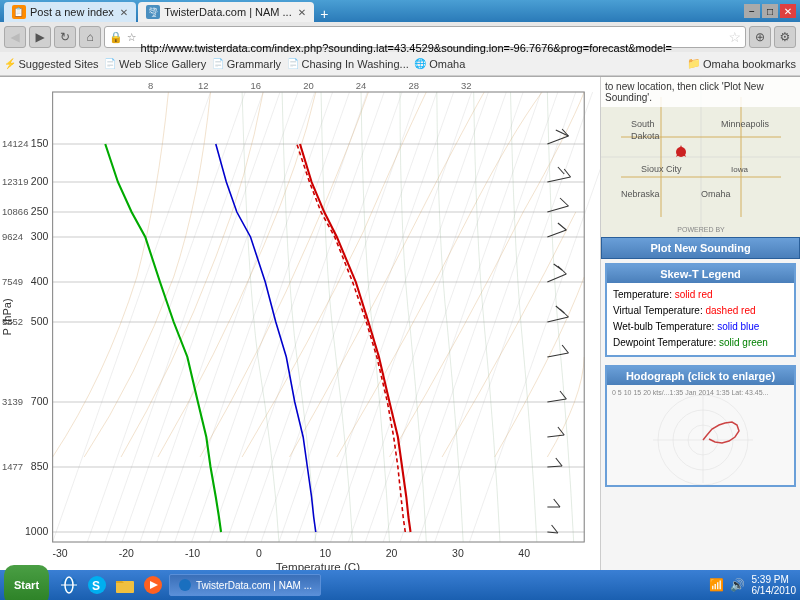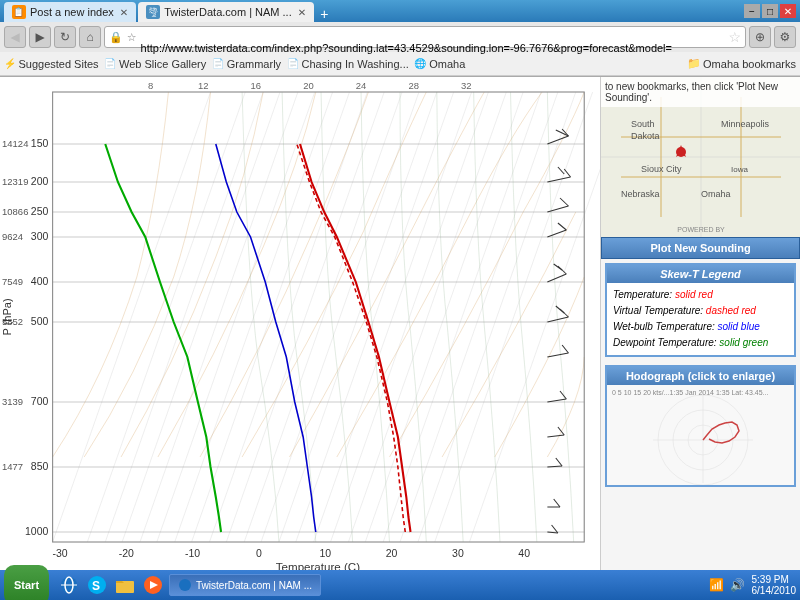--- a/index.html
+++ b/index.html
@@ -44,21 +44,21 @@
     
     .chart-area { flex: 1; position: relative; overflow: hidden; background: white; }
     .chart-svg { width: 100%; height: 100%; }
 
     
     .right-panel { width: 200px; background: #f5f5f5; border-left: 1px solid #ccc; display: flex; flex-direction: column; font-size: 11px; }
     .map-container { height: 160px; background: #e8e8e8; position: relative; overflow: hidden; }
     .map-instruction { font-size: 10px; color: #333; padding: 4px; background: rgba(255,255,255,0.85); position: absolute; top: 0; right: 0; left: 0; }
     .plot-btn { background: linear-gradient(to bottom, #6a9fd8, #4a7fba); color: white; border: 1px solid #2a5f9a; padding: 4px 8px; cursor: pointer; font-size: 11px; font-weight: bold; margin: 0; width: 100%; }
 
-    .legend-box { border: 2px solid #6a9fd8; margin: 4px; font-style: italic; }
+    .legend-box { border: 2px solid #6a9fd8; margin: 4px; }
     .legend-header { background: linear-gradient(to bottom, #6a9fd8, #4a7fba); color: white; text-align: center; padding: 3px; font-weight: bold; font-size: 11px; }
     .legend-body { padding: 4px 6px; background: white; font-size: 10px; line-height: 1.6; }
 
     .hodograph-box { border: 2px solid #6a9fd8; margin: 4px; }
     .hodograph-header { background: linear-gradient(to bottom, #6a9fd8, #4a7fba); color: white; text-align: center; padding: 3px; font-size: 11px; font-weight: bold; cursor: pointer; }
     .hodograph-img { background: white; height: 100px; position: relative; overflow: hidden; }
 
     
     .taskbar { height: 30px; background: linear-gradient(to bottom, #3a7fd4, #1a5fb0); display: flex; align-items: center; padding: 0 4px; gap: 4px; position: absolute; bottom: 0; left: 0; right: 0; }
     .start-btn { background: linear-gradient(to bottom, #4a9f44, #2a7f24); color: white; border: none; border-radius: 10px; padding: 2px 10px; font-size: 11px; font-weight: bold; cursor: pointer; height: 40px; }
@@ -363,21 +363,21 @@
         <text x="20" y="120" font-size="9" fill="#555">Nebraska</text>
         <text x="100" y="120" font-size="9" fill="#555">Omaha</text>
         <text x="40" y="95" font-size="9" fill="#555">Sioux City</text>
 
         <circle cx="80" cy="75" r="5" fill="#cc2222"></circle>
         <polygon points="80,68 75,80 80,77 85,80" fill="#cc2222"></polygon>
 
         <text x="100" y="155" font-size="7" fill="#888" text-anchor="middle">POWERED BY</text>
       </svg>
       <div class="map-instruction">
-        <span>to new bookmarks, then click 'Plot New Sounding'.</span>
+        <span>to new location, then click 'Plot New Sounding'.</span>
       </div>
     </div>
 
     <button class="plot-btn">Plot New Sounding</button>
 
     <div class="legend-box">
       <div class="legend-header">Skew-T Legend</div>
       <div class="legend-body">
         <div>
           Temperature: <span class="color-red">solid red</span>

